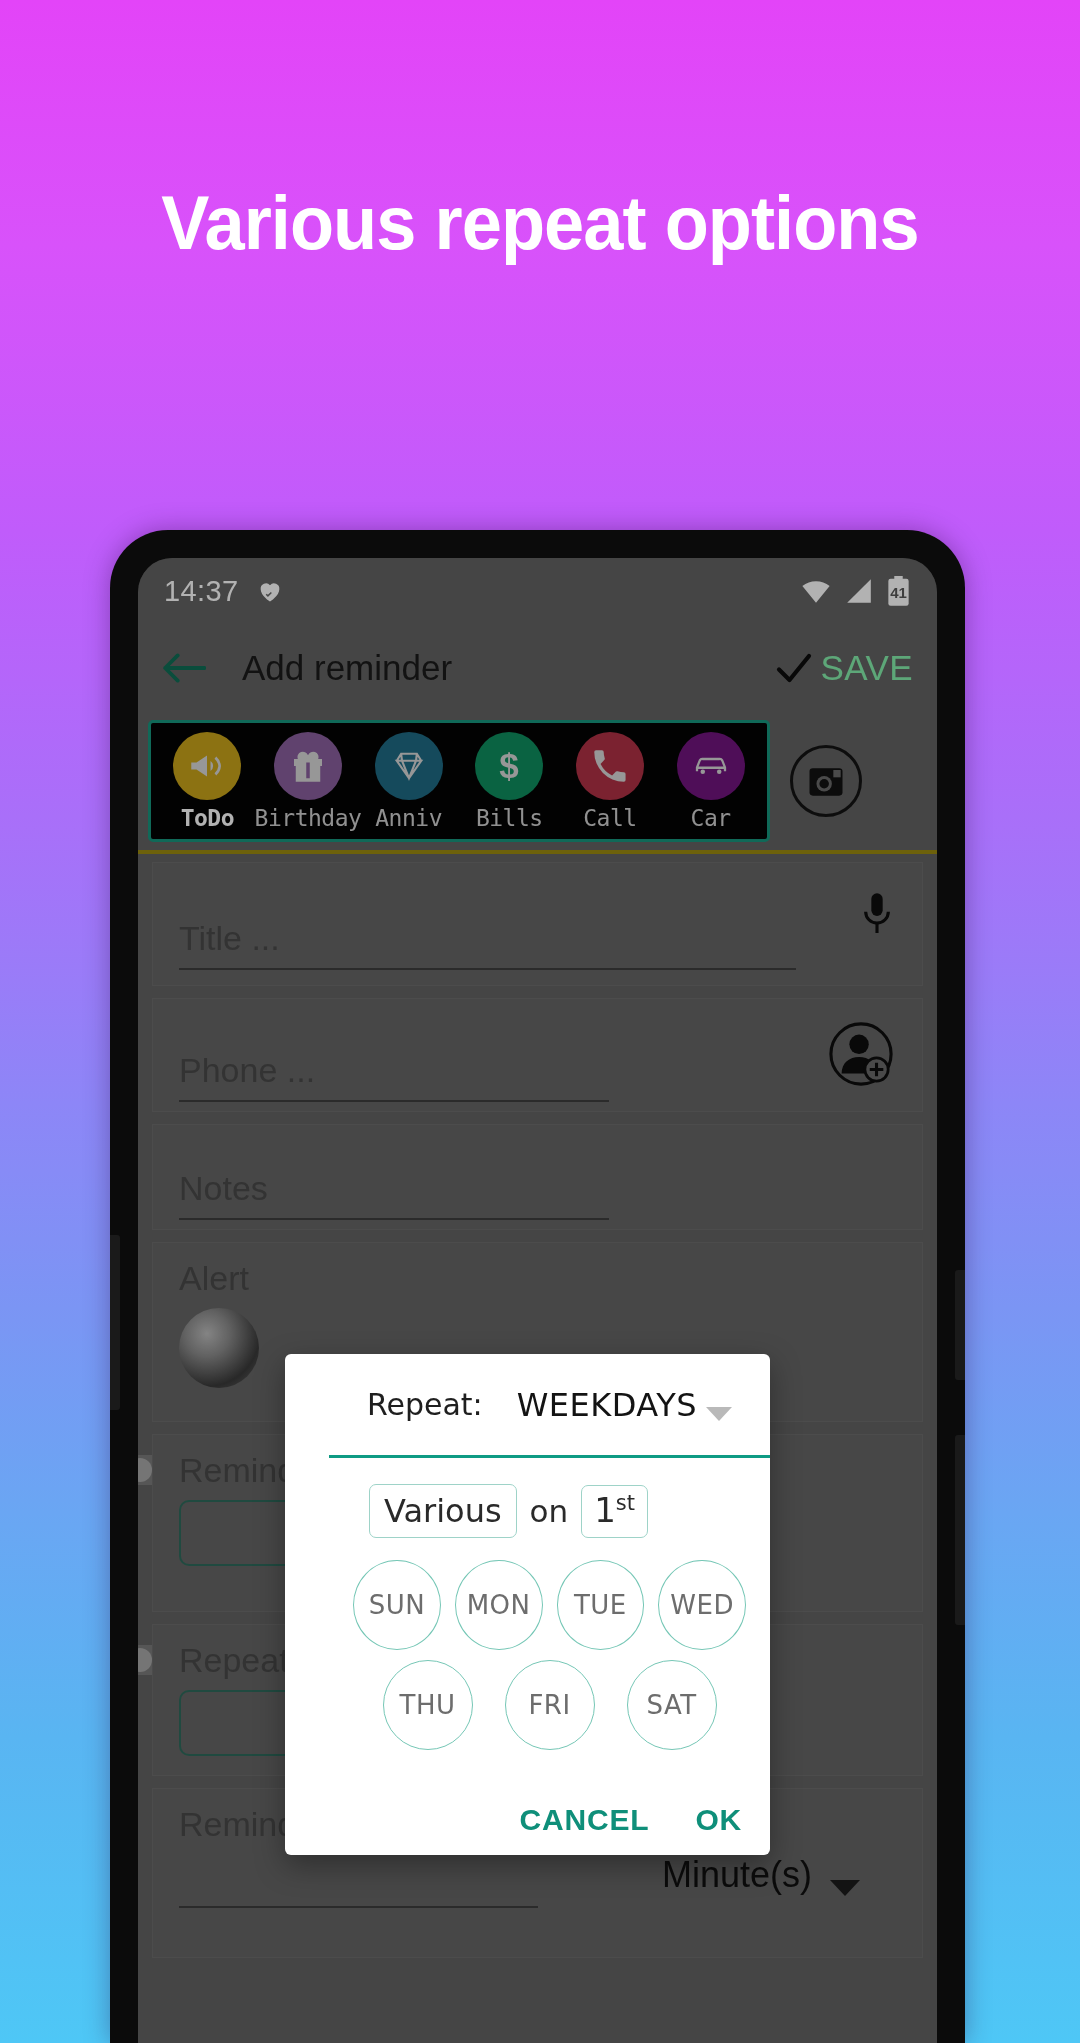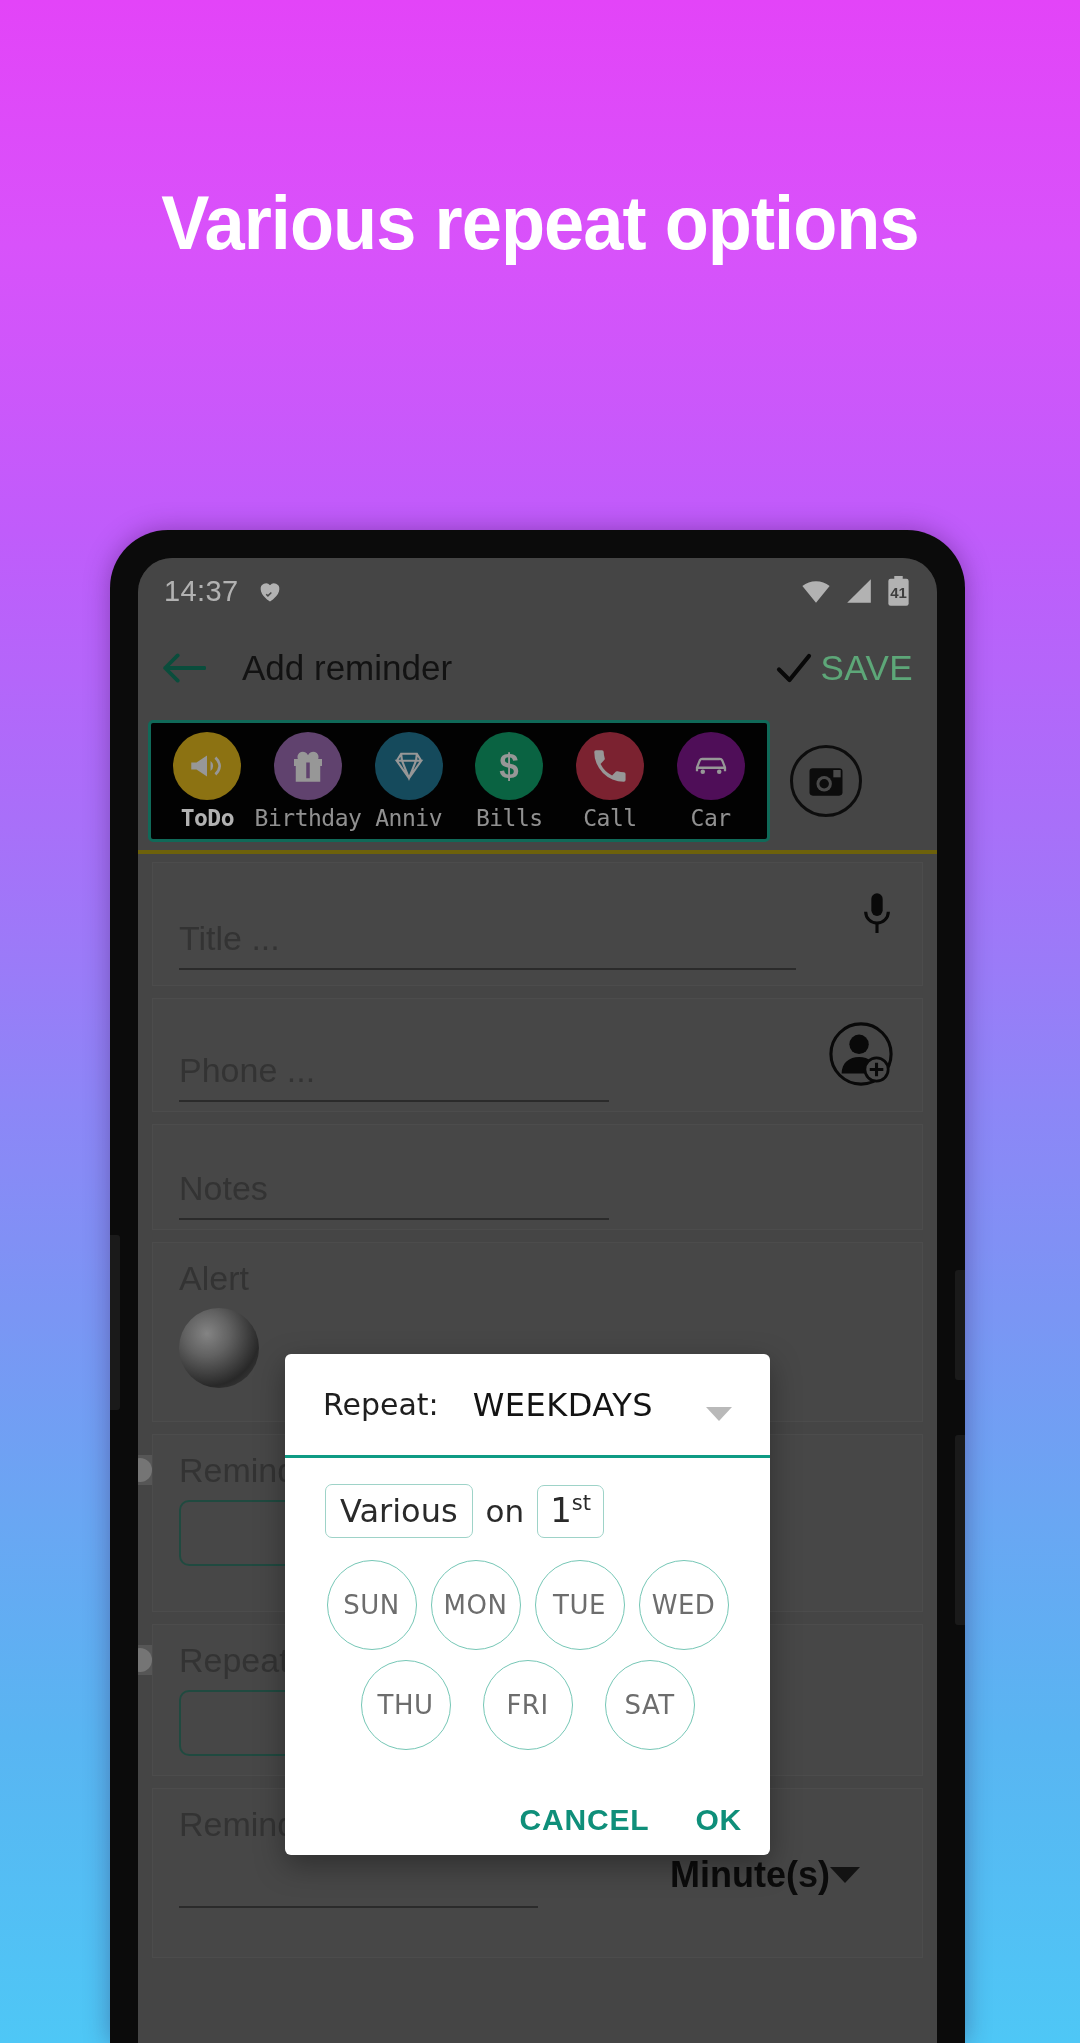--- a/index.html
+++ b/index.html
@@ -184,22 +184,22 @@
   }
   .sound-disc {
     width: 80px; height: 80px; border-radius: 50%;
     background: radial-gradient(circle at 35% 32%, #bdbdbd 0%, #8c8c8c 30%, #3a3a3a 70%, #6b6b6b 100%);
   }
   .outline-box {
     border: 2px solid #2f6b5c; border-radius: 10px;
     height: 66px; width: 74%;
   }
   .dropdown-row {
-    display: flex; align-items: center; justify-content: flex-end;
-    padding-right: 36px; font-weight: bold;
+    display: flex; align-items: flex-end; justify-content: flex-end;
+    gap: 18px; padding-right: 36px;
   }
   .dropdown-val { font-size: 36px; color: #111; }
   .caret-dark {
     width: 0; height: 0;
     border-left: 15px solid transparent;
     border-right: 15px solid transparent;
     border-top: 16px solid #1c1c1c;
   }
 
   
@@ -211,20 +211,21 @@
 
   
   .dialog {
     position: absolute;
     left: 175px; top: 824px;
     width: 485px; height: 501px;
     background: #ffffff;
     border-radius: 6px;
     box-shadow: 0 10px 30px rgba(0,0,0,0.35);
     overflow: hidden;
+    padding-left: 44px;
   }
   .dlg-header {
     height: 104px;
     display: flex; align-items: center;
     padding: 0 38px;
     border-bottom: 3px solid #0f9b84;
   }
   .dlg-repeat-label {
     font-size: 30px; color: #1f1f1f;
     font-family: "DejaVu Sans", sans-serif;

